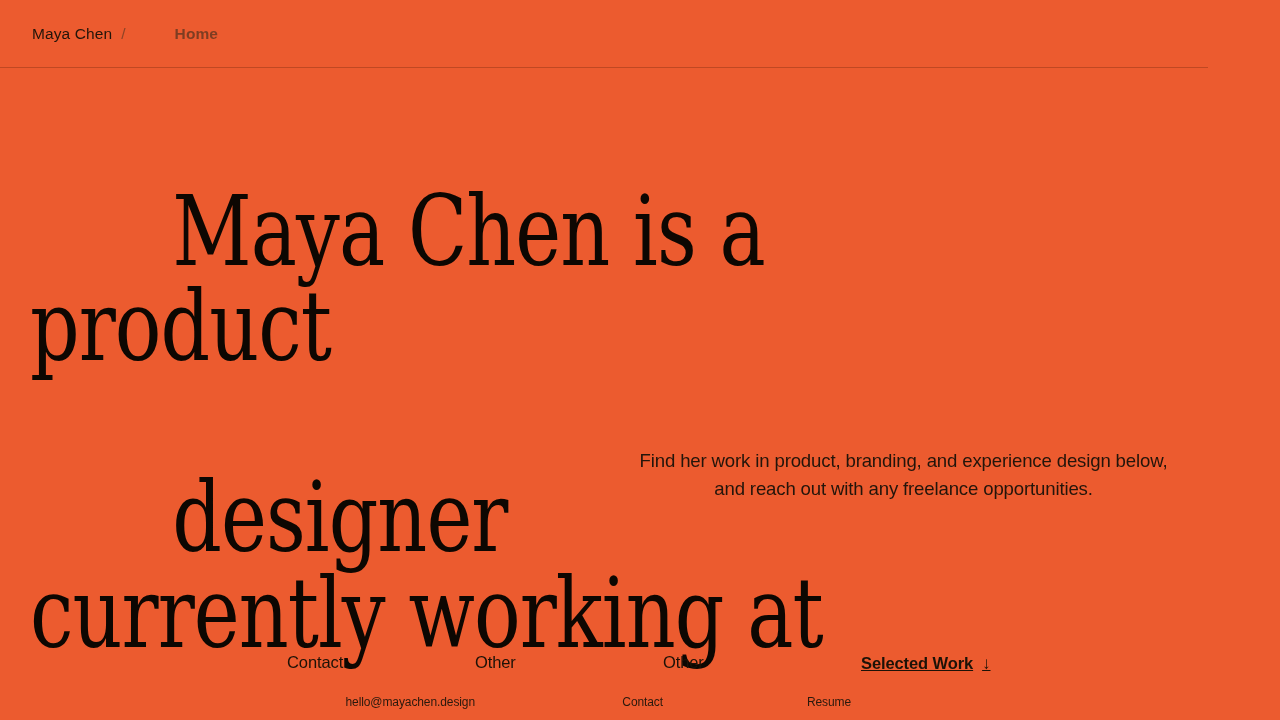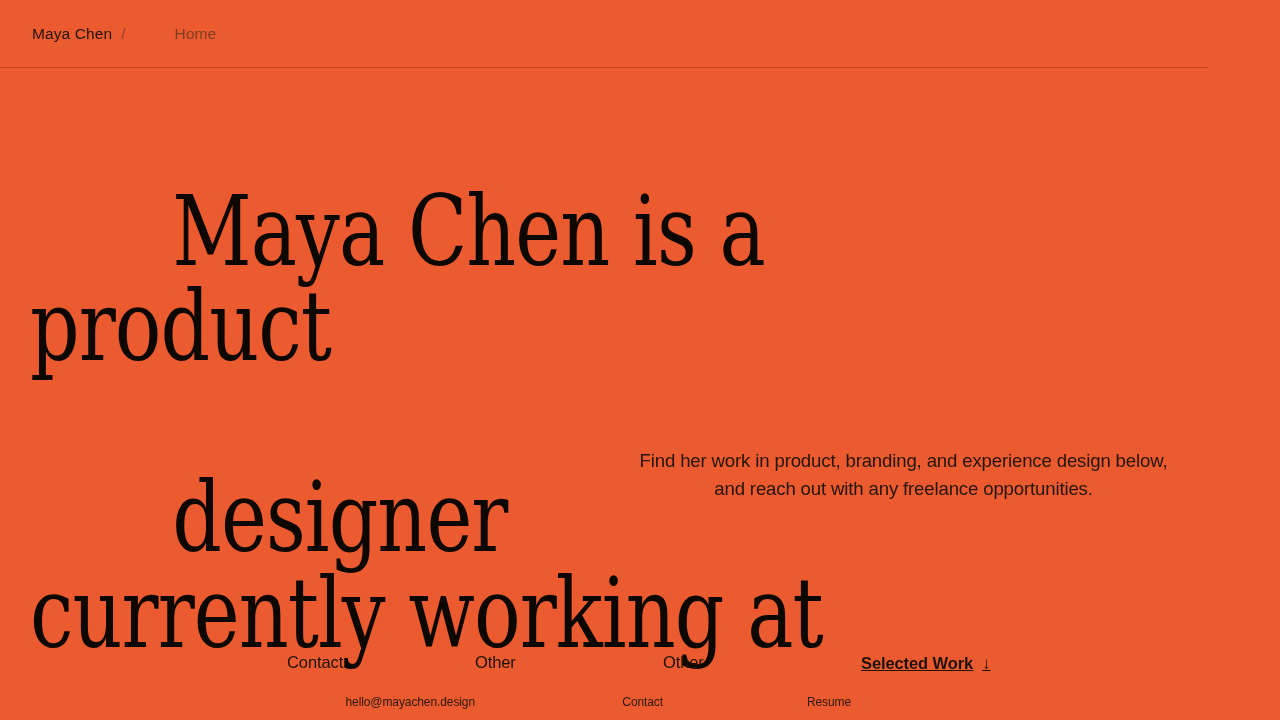--- a/index.html
+++ b/index.html
@@ -51,21 +51,21 @@
     font-weight: 500;
   }
 
   .crumb-sep {
     color: #8d4426;
     font-weight: 400;
   }
 
   .crumb-current {
     color: #7e3d22;
-    font-weight: 400;
+    font-weight: 700;
     padding-left: 40px;
   }
 
   
   .hero {
     position: absolute;
     top: 68px;
     left: 0;
     width: 1280px;
     padding-left: 30px;

